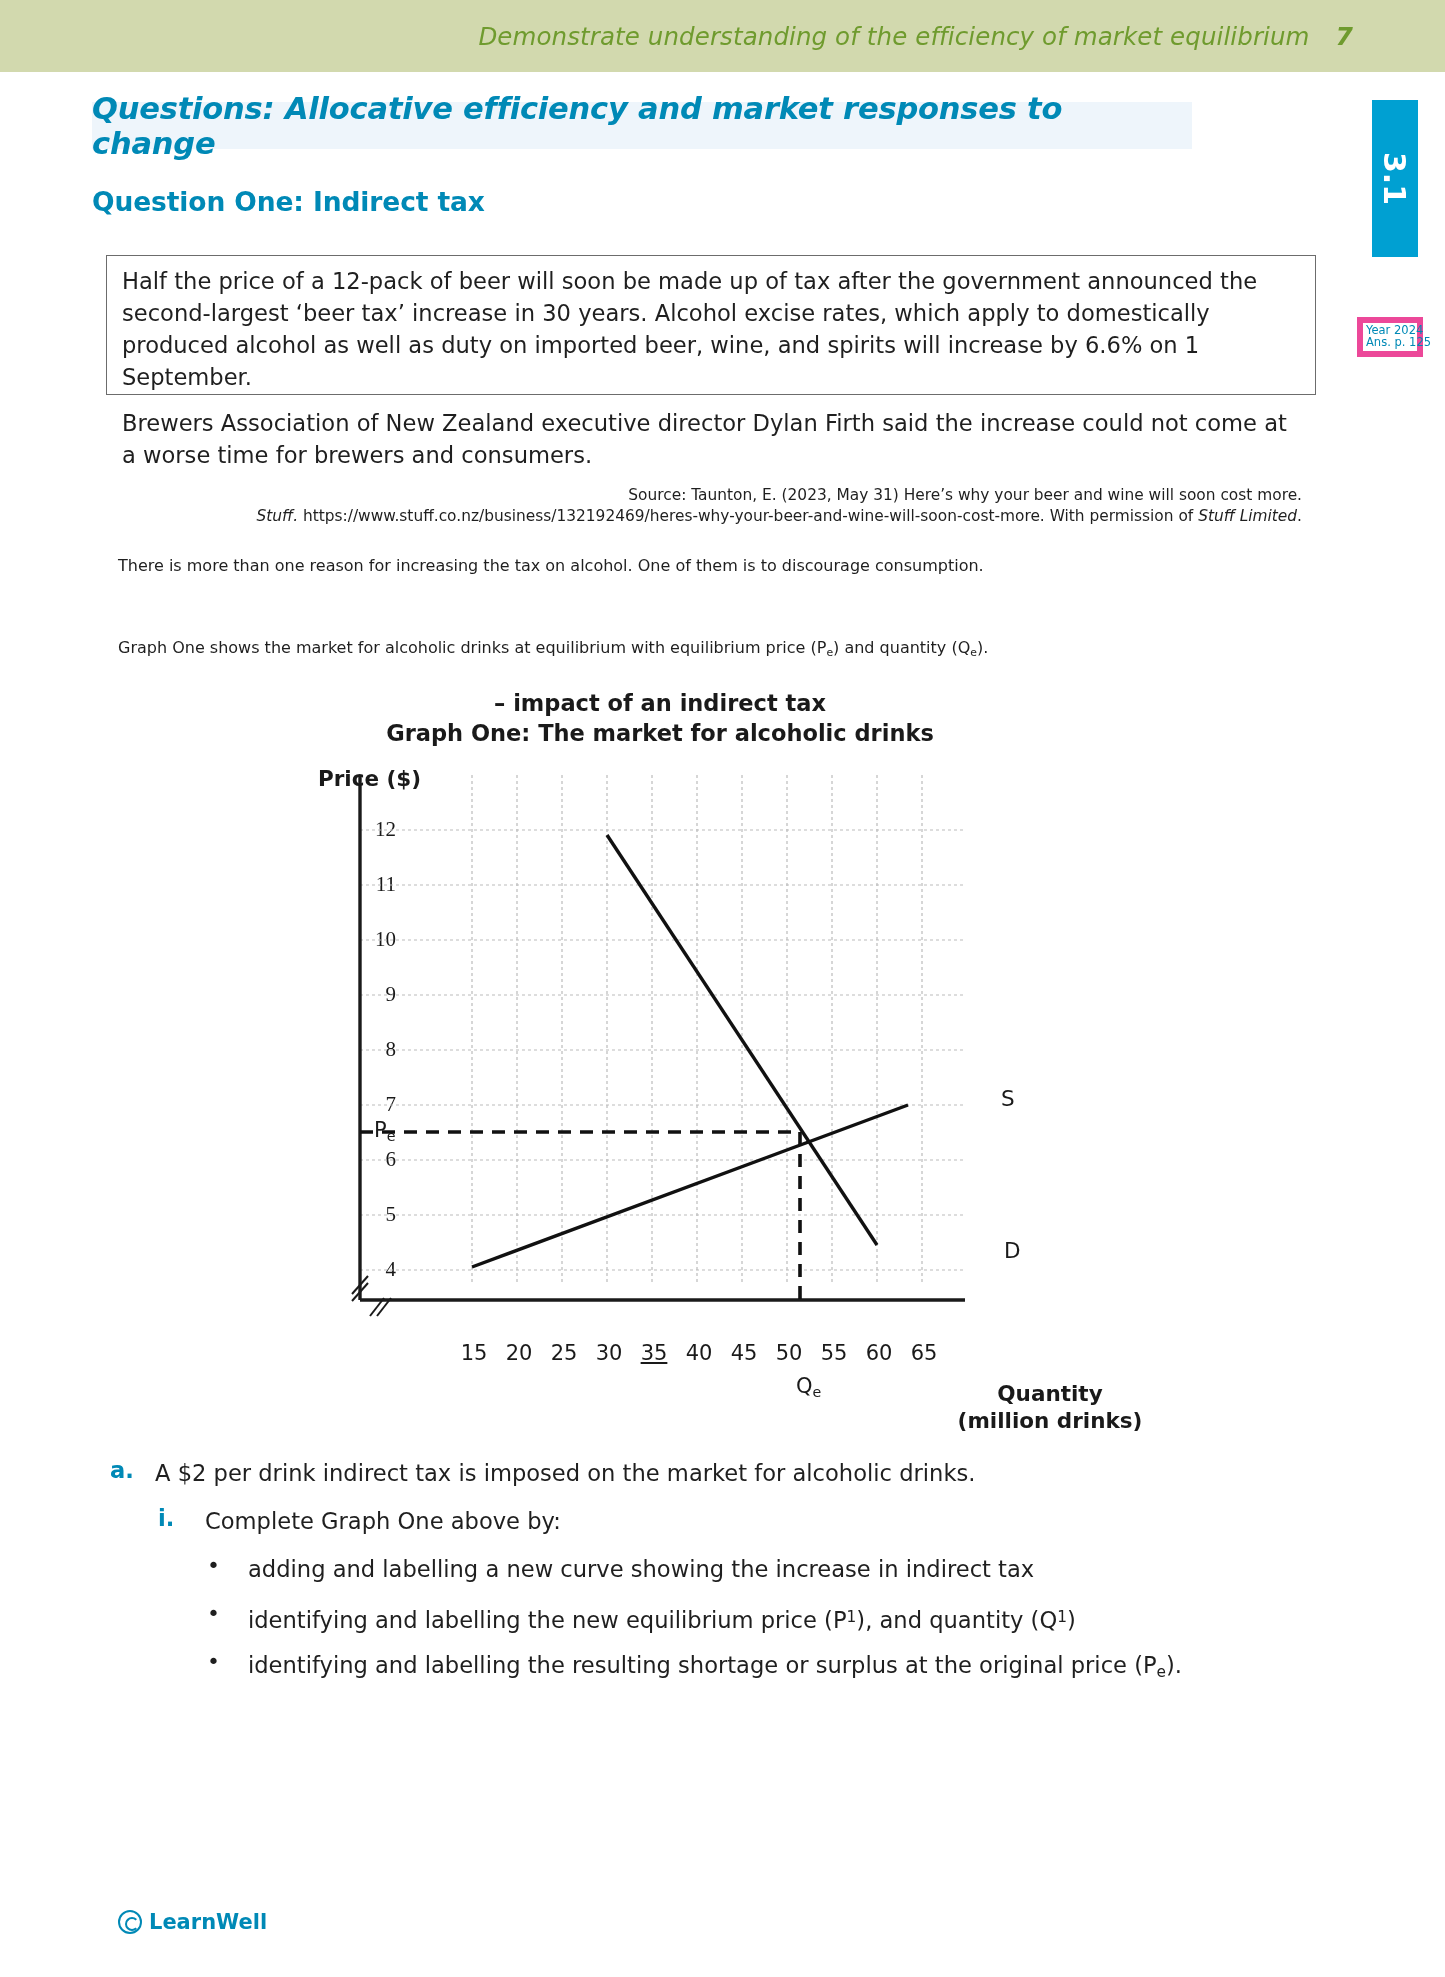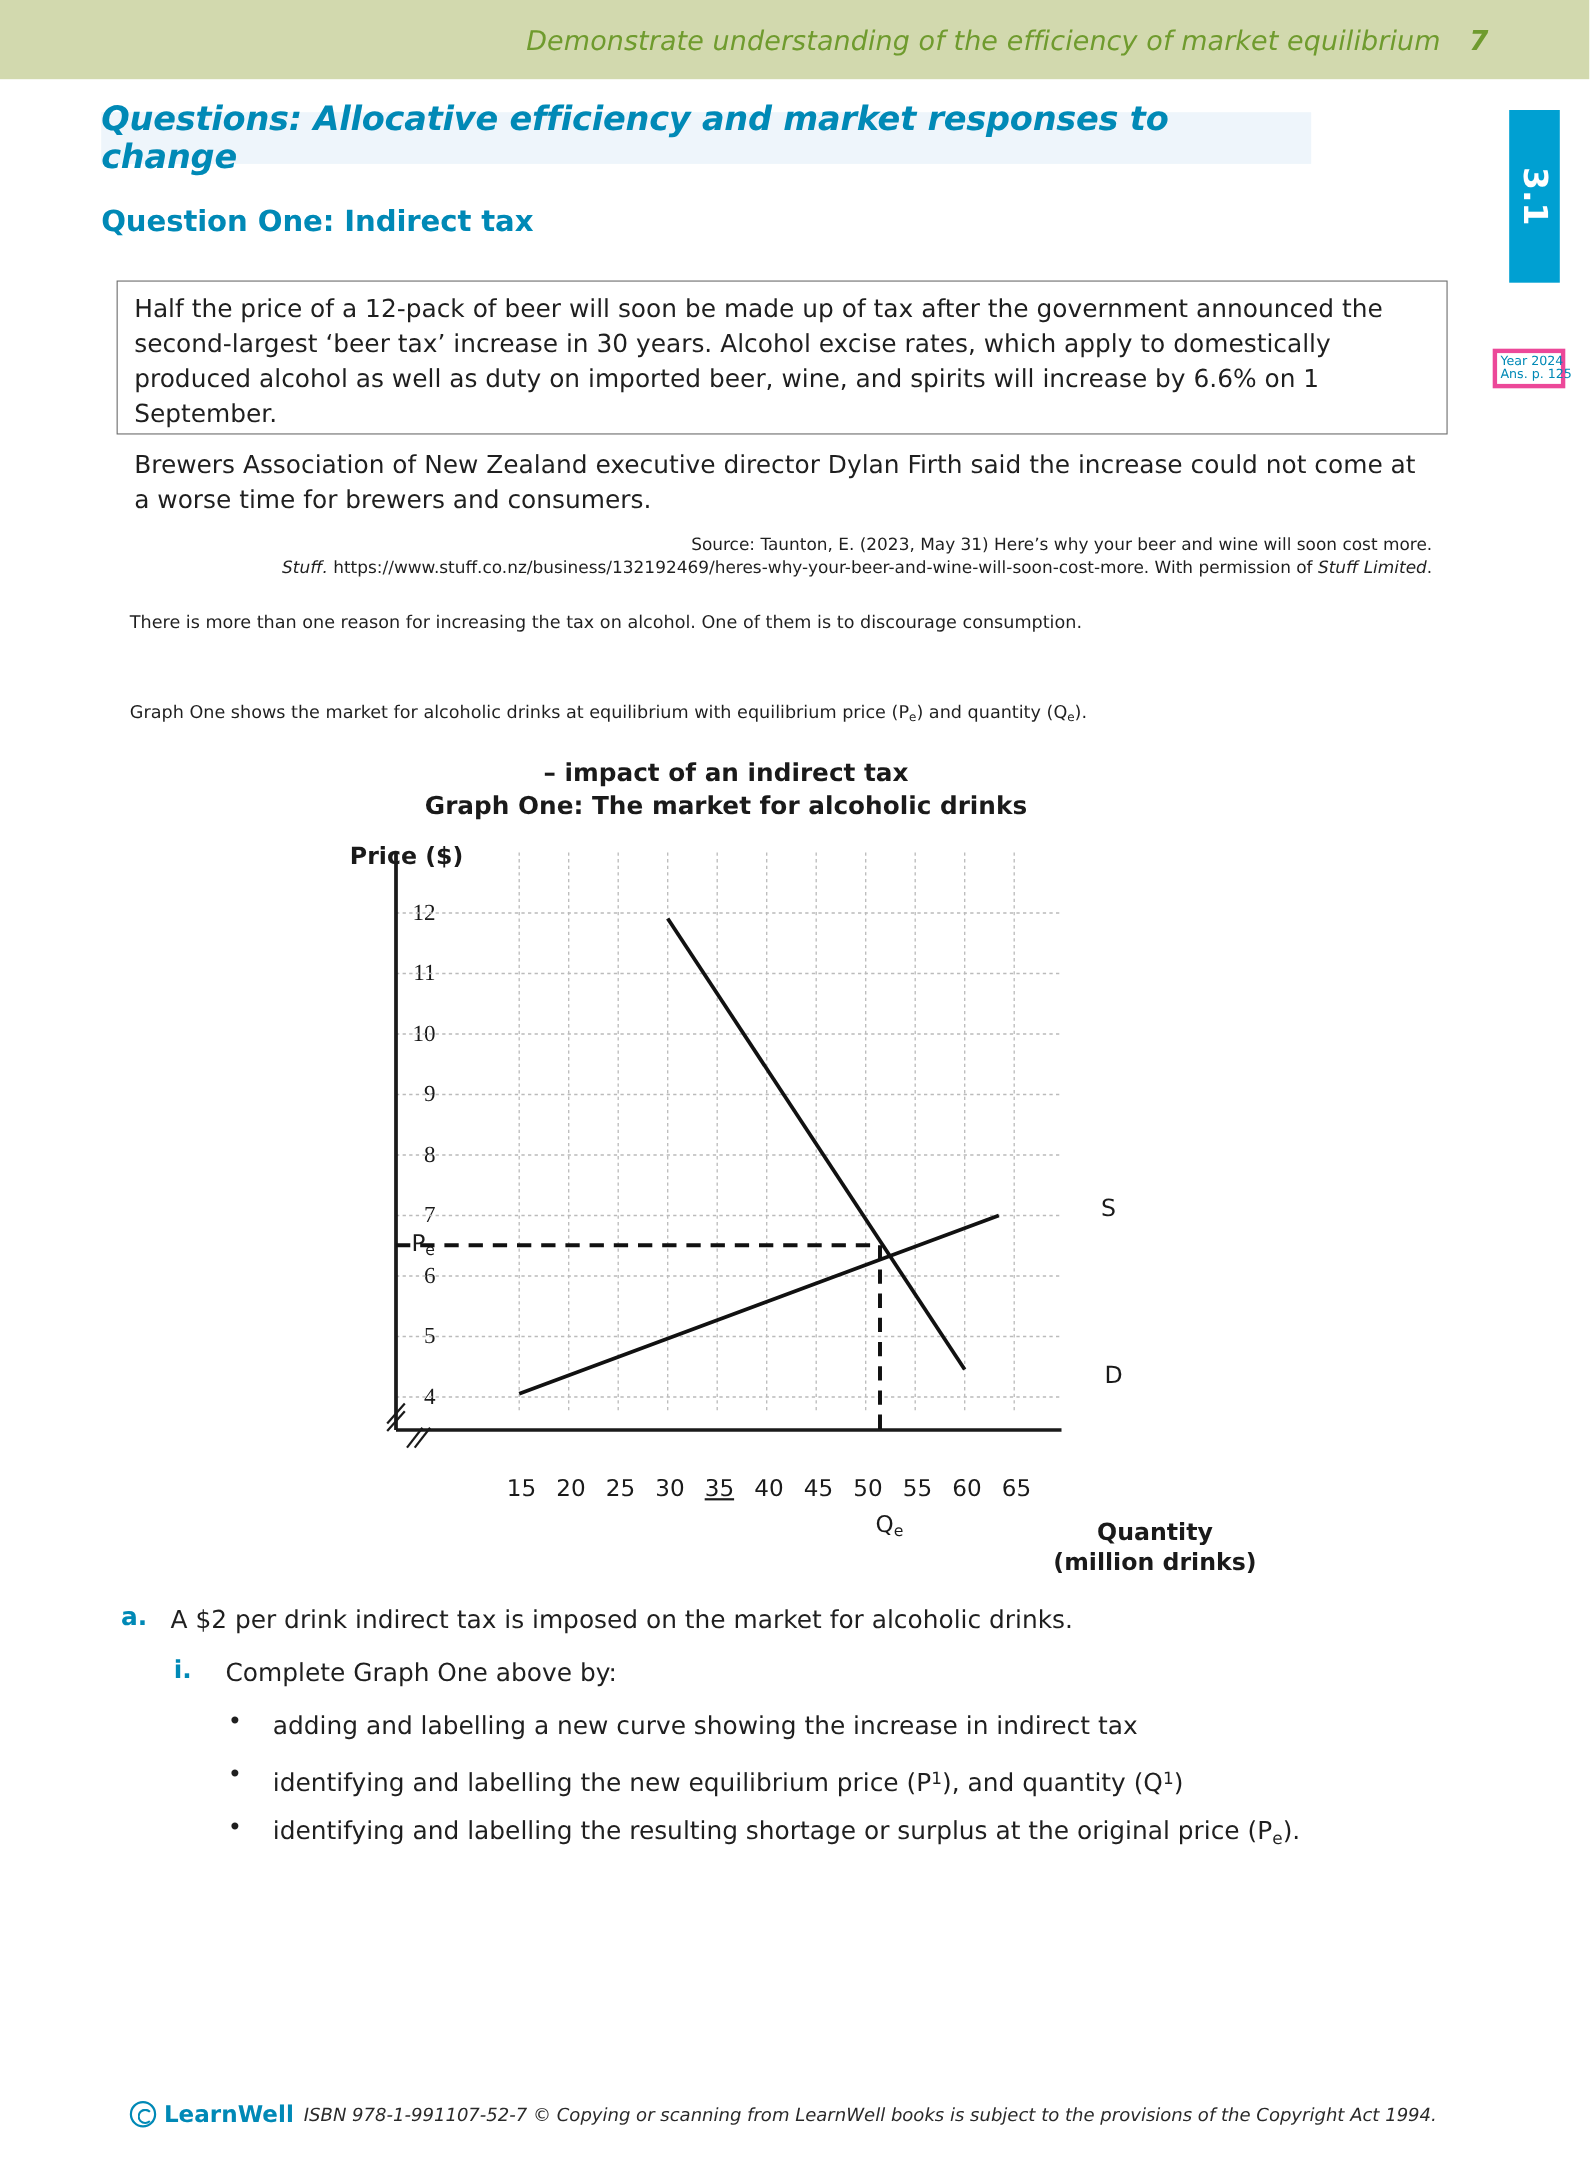--- a/index.html
+++ b/index.html
@@ -52,21 +52,21 @@
     background: #00a0d2;
     display: flex; align-items: center; justify-content: center;
   }
   .tab31 span {
     color: #ffffff; font-weight: bold; font-size: 30px;
     transform: rotate(90deg); white-space: nowrap;
     font-family: "DejaVu Sans", sans-serif;
   }
   .yearbox {
     position: absolute; right: 22px; top: 317px; width: 66px;
-    border: 4px solid #ec4899; background: #ffffff;
+    border: 6px solid #ec4899; background: #ffffff;
     padding: 1px 2px 2px 3px; line-height: 1.08;
   }
   .yearbox div {
     font-size: 11.5px; color: #0089b6; white-space: nowrap;
     font-family: "DejaVu Sans", sans-serif;
   }
   .resource-frame {
     position: absolute; left: 106px; top: 255px; width: 1210px; height: 140px;
     border: 1px solid #6c6c6c;
   }
@@ -309,16 +309,15 @@
   </div>
 
   <div class="bullet-dot" style="left:207px; top:1649px;">•</div>
   <div class="q-text" style="left:248px; top:1649px; width:1000px;">
     <span>identifying and labelling the resulting shortage or surplus at the original price (P</span><sub>e</sub><span>).</span>
   </div>
 
   <div class="footer">
     <div class="lw-logo-mark"></div>
     <div class="lw-name">LearnWell</div>
-    <div class="footer-text">ISBN 978-1-991107-52-7 © Copying or scanning from LearnWell books is subject to the provisions of the Copyright Act 1994.</div>
   </div>
 
 </div>
 
 </body></html>

